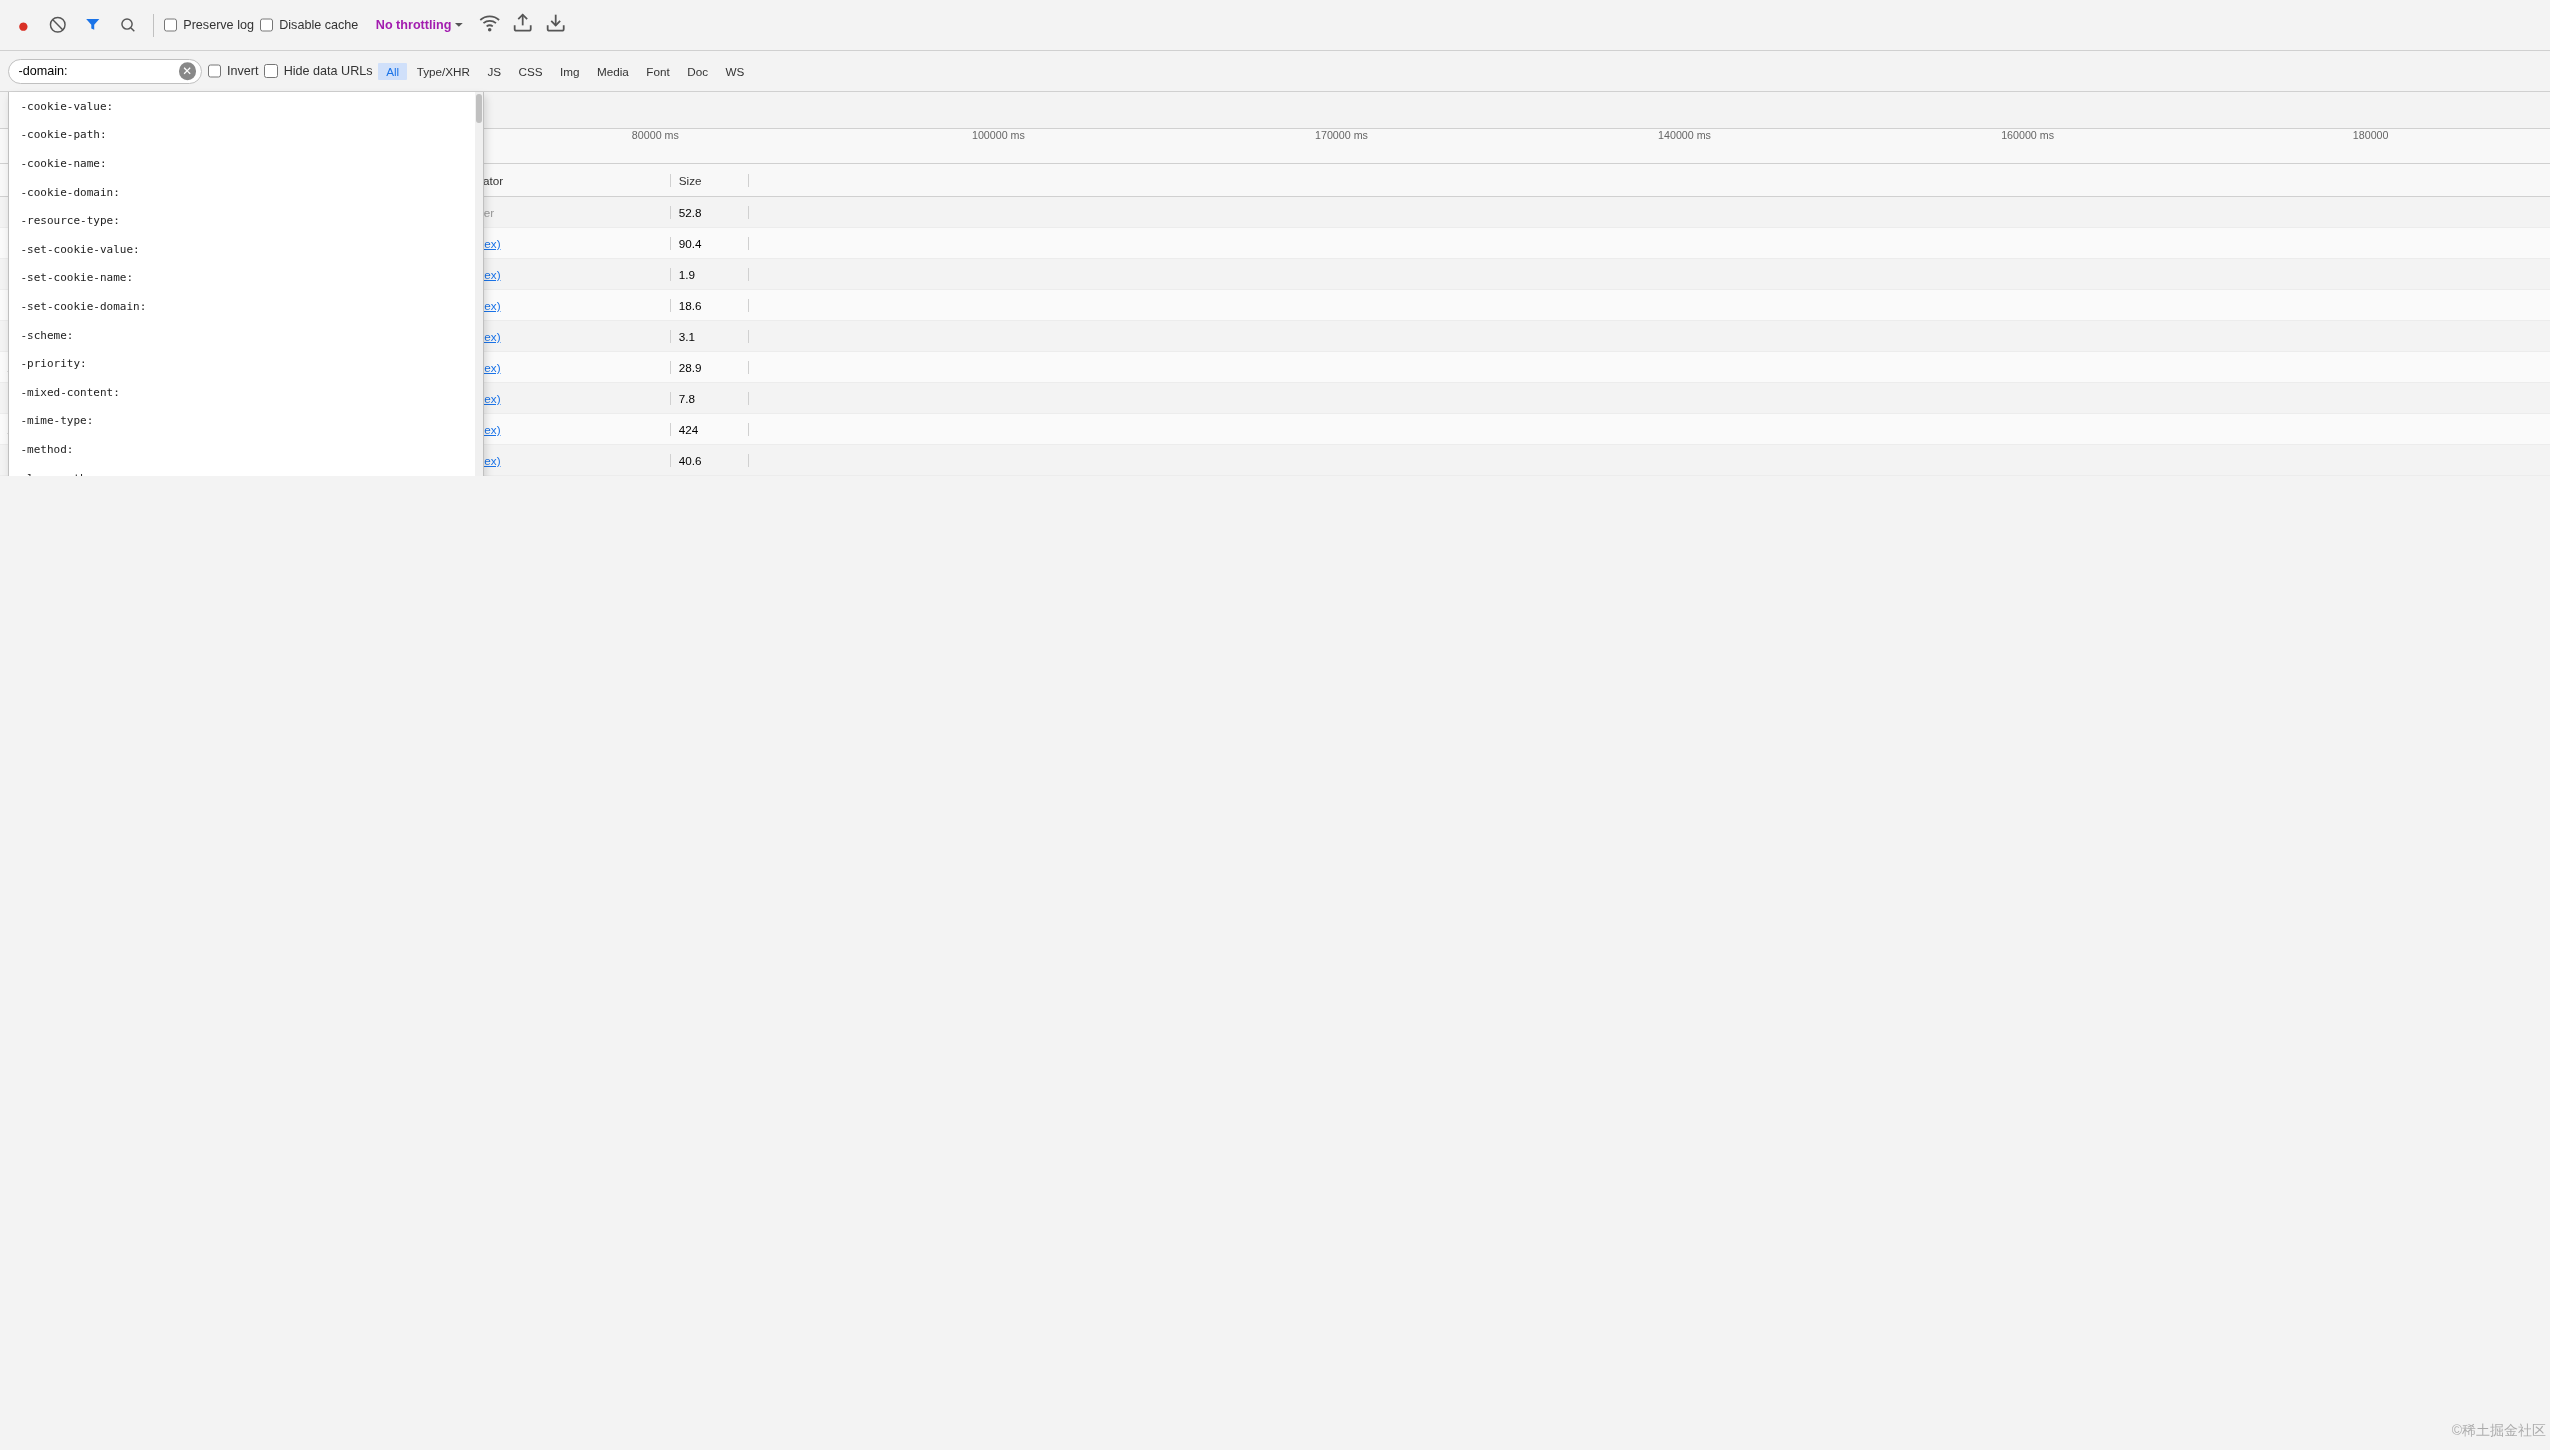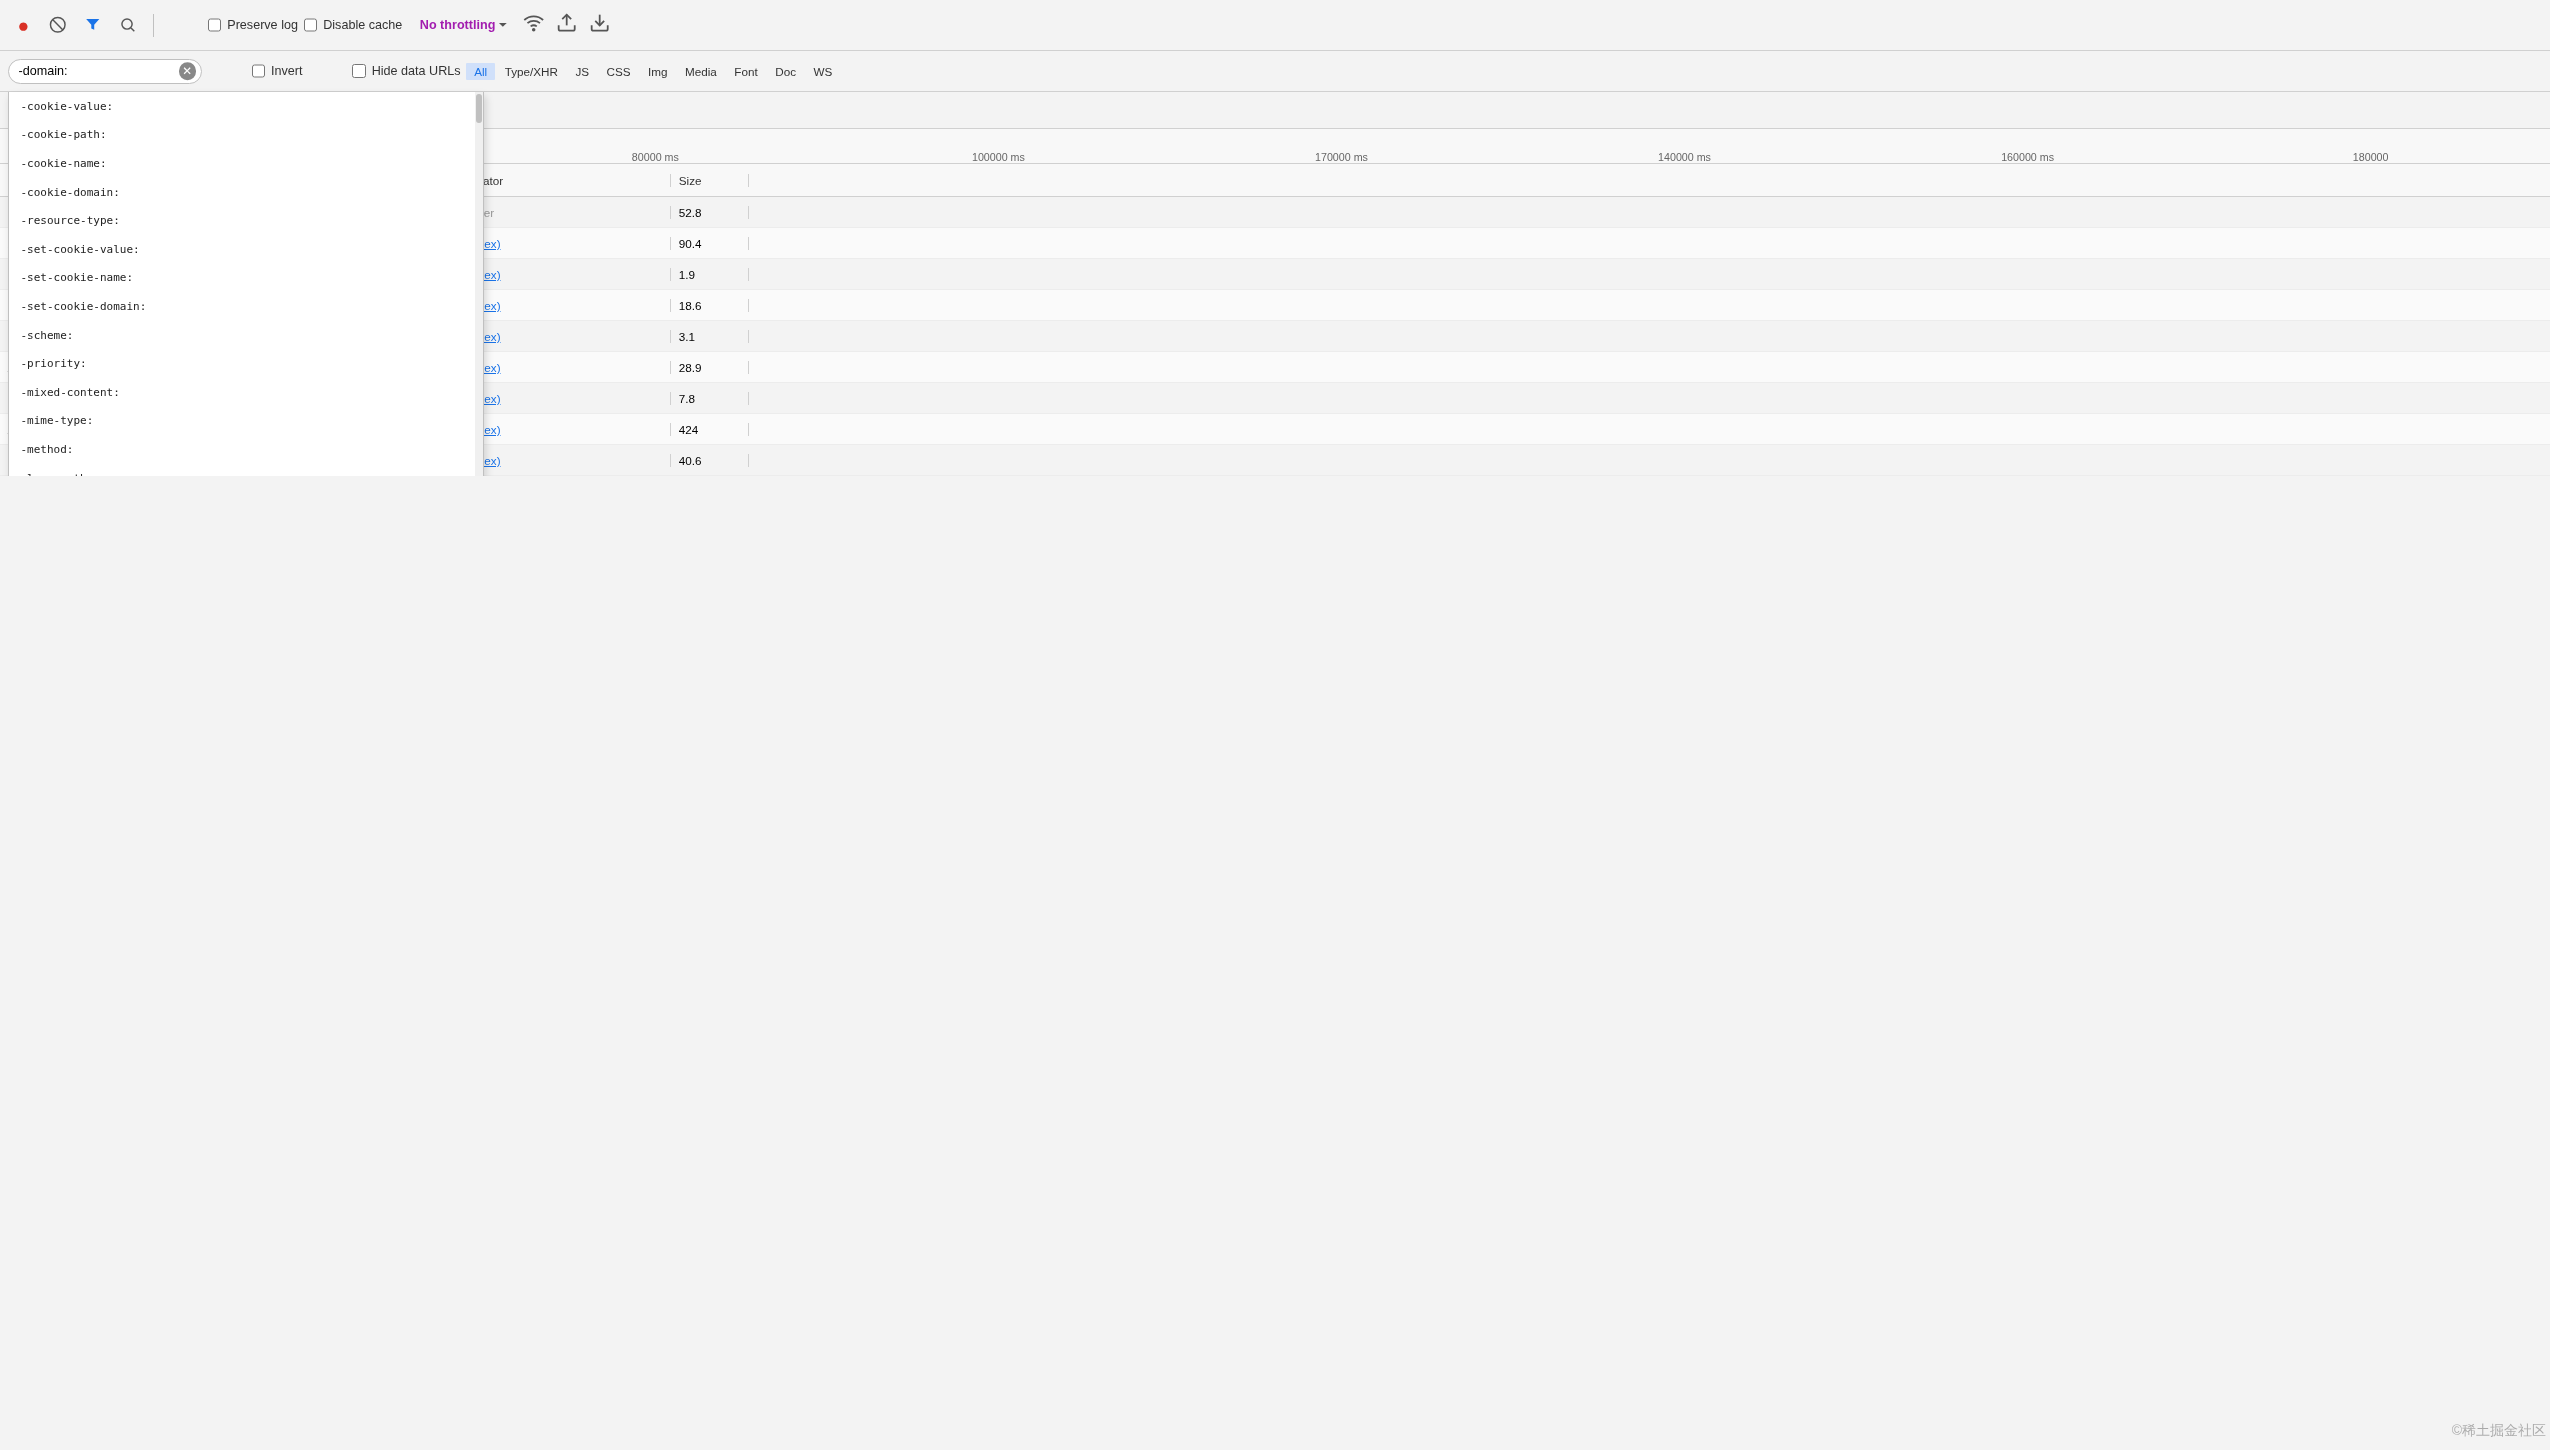--- a/index.html
+++ b/index.html
@@ -48,21 +48,20 @@
     }
 
     .checkbox-label {
       display: flex;
       align-items: center;
       gap: 5.8px;
       cursor: pointer;
       font-size: 12.6px;
       color: #333;
       white-space: nowrap;
-      margin-left: 44px;
     }
     .checkbox-label input[type=checkbox] {
       width: 13.6px;
       height: 13.6px;
       cursor: pointer;
     }
     .throttle-btn {
       background: transparent;
       border: none;
       cursor: pointer;
@@ -163,21 +162,21 @@
       height: 37px;
       gap: 5.8px;
     }
 
     
     .timeline-header {
       display: flex;
       background: #f8f8f8;
       border-bottom: 1px solid #d0d0d0;
       height: 35px;
-      align-items: flex-end;
+      align-items: flex-start;
     }
 
     .timeline-left {
       width: 476px;
       min-width: 476px;
       border-right: 1px solid #d0d0d0;
     }
 
     .timeline-ticks {
       display: flex;

